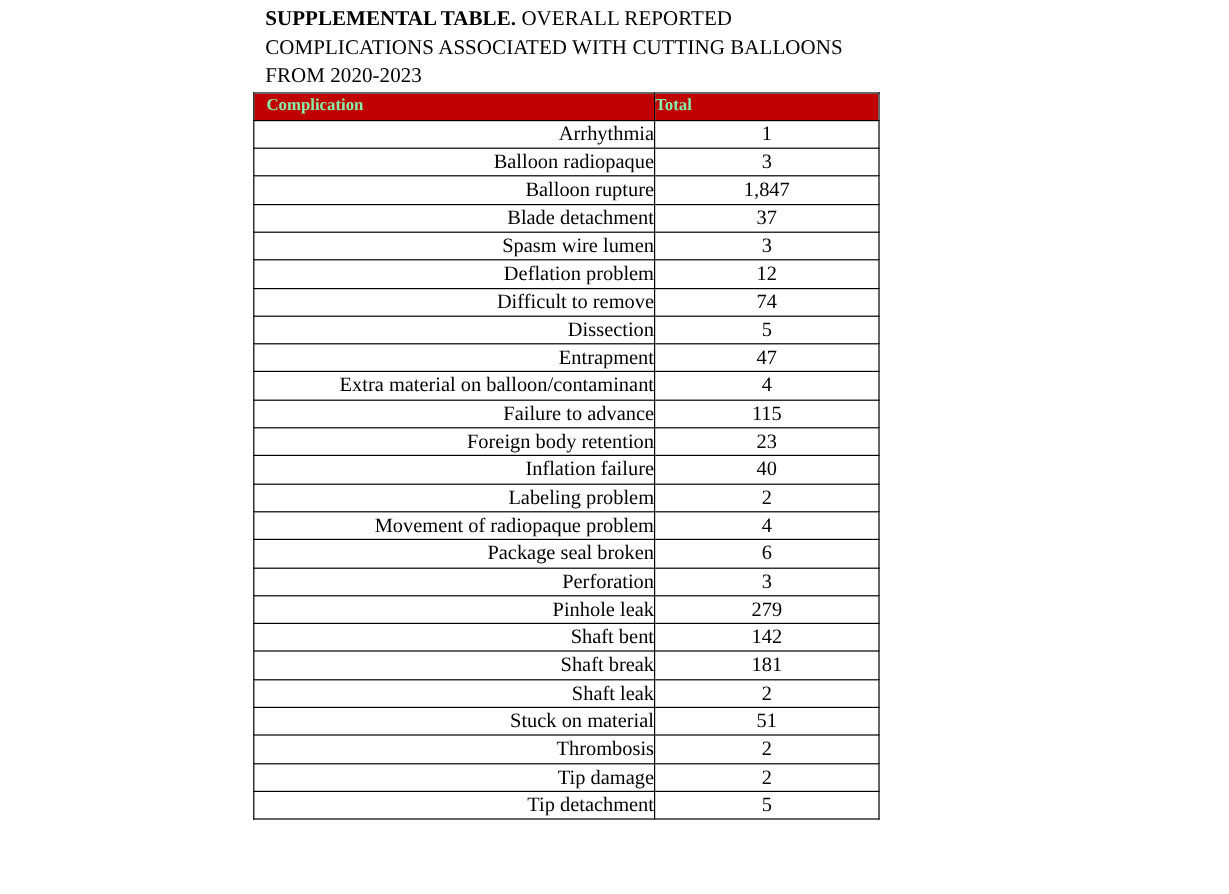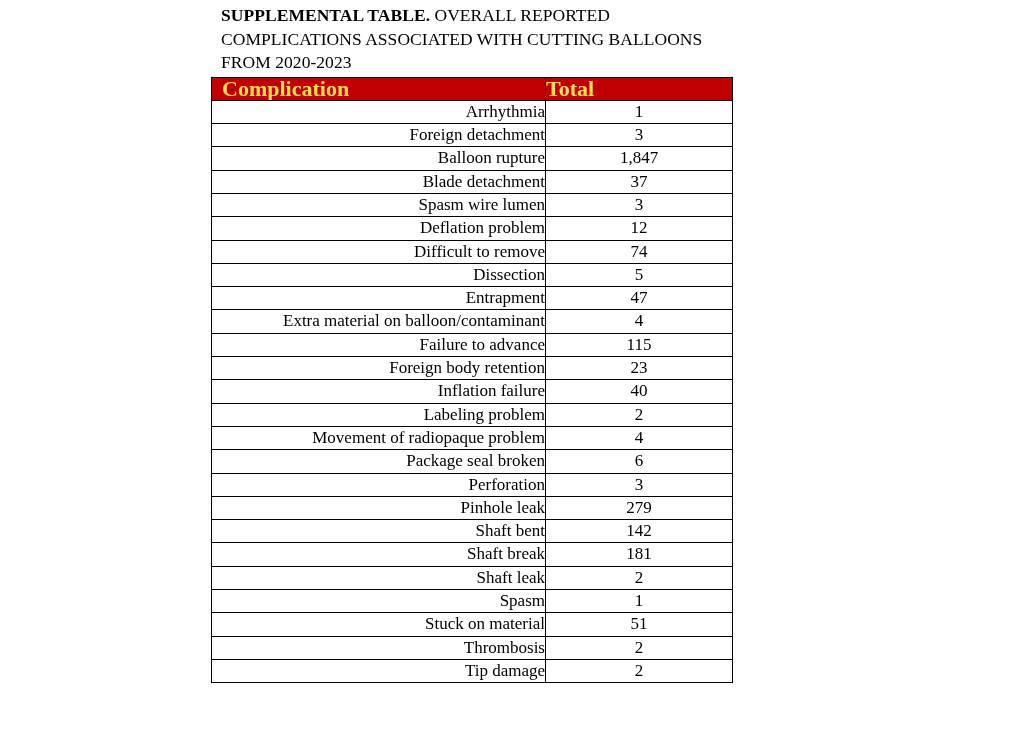--- a/index.html
+++ b/index.html
@@ -57,23 +57,23 @@
   #complications-table td {
     border: 1px solid #000000;
     height: 22.3px;
     line-height: 22.3px;
     padding: 0;
     overflow: hidden;
     white-space: nowrap;
   }
   #complications-table thead th {
     background: #C00000;
-    color: #fde047;
+    color: #86efac;
     font-weight: bold;
-    font-size: 22px;
+    font-size: 14px;
     border-color: #000000;
   }
   #complications-table thead th.th-complication {
     text-align: left;
     padding-left: 10px;
   }
   #complications-table thead th.th-total {
     text-align: left;
   }
   #complications-table tbody td.cell-complication {
@@ -102,21 +102,21 @@
           <th class="th-complication">Complication</th>
           <th class="th-total">Total</th>
         </tr>
       </thead>
       <tbody id="table-body">
           <tr>
             <td class="cell-complication">Arrhythmia</td>
             <td class="cell-total">1</td>
           </tr>
           <tr>
-            <td class="cell-complication">Foreign detachment</td>
+            <td class="cell-complication">Balloon radiopaque</td>
             <td class="cell-total">3</td>
           </tr>
           <tr>
             <td class="cell-complication">Balloon rupture</td>
             <td class="cell-total">1,847</td>
           </tr>
           <tr>
             <td class="cell-complication">Blade detachment</td>
             <td class="cell-total">37</td>
           </tr>
@@ -182,32 +182,32 @@
           </tr>
           <tr>
             <td class="cell-complication">Shaft break</td>
             <td class="cell-total">181</td>
           </tr>
           <tr>
             <td class="cell-complication">Shaft leak</td>
             <td class="cell-total">2</td>
           </tr>
           <tr>
-            <td class="cell-complication">Spasm</td>
-            <td class="cell-total">1</td>
-          </tr>
-          <tr>
             <td class="cell-complication">Stuck on material</td>
             <td class="cell-total">51</td>
           </tr>
           <tr>
             <td class="cell-complication">Thrombosis</td>
             <td class="cell-total">2</td>
           </tr>
           <tr>
             <td class="cell-complication">Tip damage</td>
             <td class="cell-total">2</td>
           </tr>
+          <tr>
+            <td class="cell-complication">Tip detachment</td>
+            <td class="cell-total">5</td>
+          </tr>
         </tbody>
     </table>
 
   </div>
 </div>
 
 </body></html>

